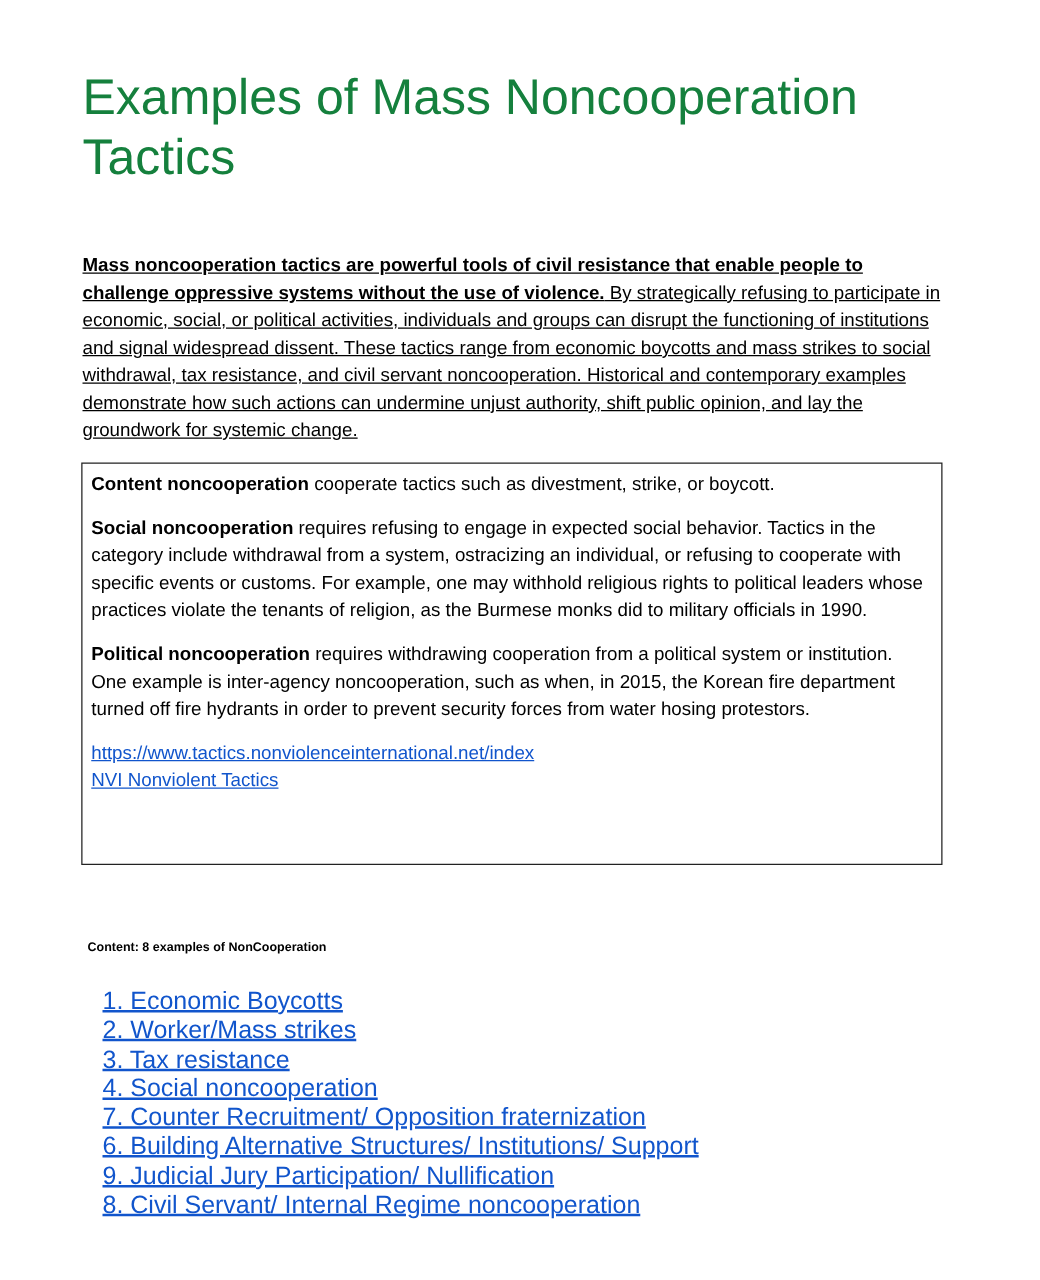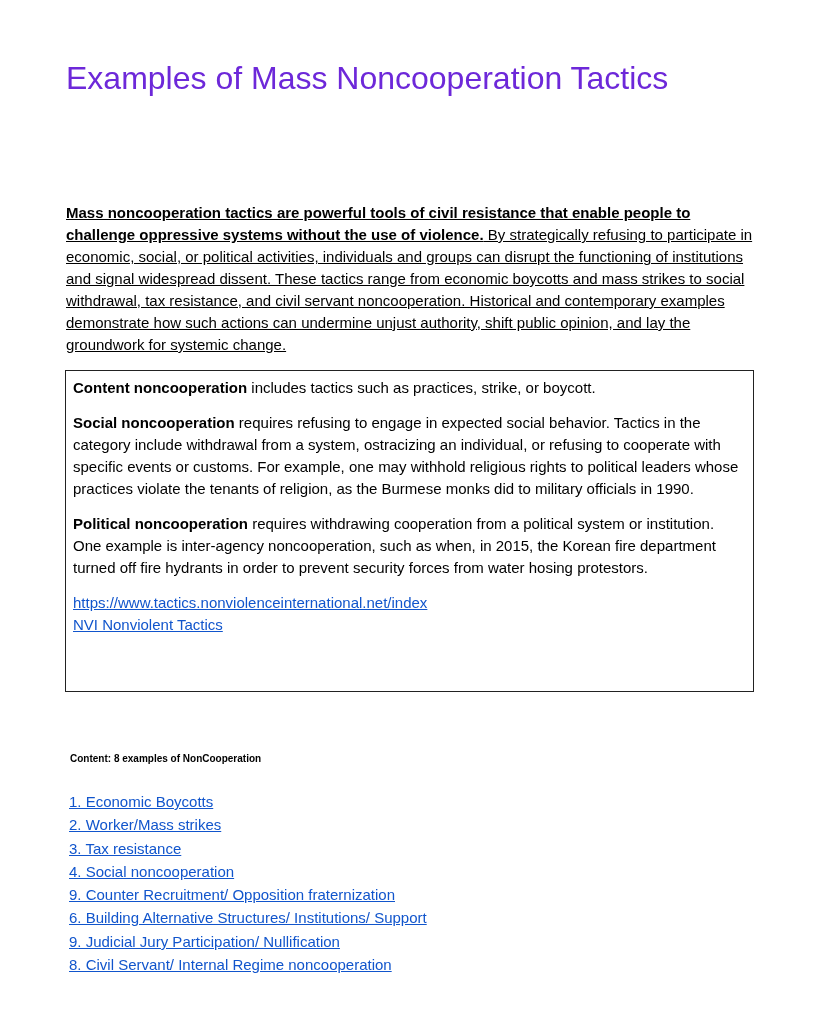--- a/index.html
+++ b/index.html
@@ -3,21 +3,21 @@
   <meta charset="utf-8">
   <style>
     html, body { margin: 0; padding: 0; background: #ffffff; }
     body {
       width: 832px; height: 1024px; overflow: hidden; position: relative;
       font-family: "Liberation Sans", sans-serif; color: #000000;
     }
     .page { position: absolute; left: 66px; top: 0; width: 700px; }
     h1 {
       position: absolute; left: 0; top: 54px; margin: 0; width: 680px;
-      font-weight: 400; font-size: 32px; line-height: 48px; color: #6d28d9;
+      font-weight: 400; font-size: 40px; line-height: 48px; color: #15803d;
     }
     .intro {
       position: absolute; left: 0; top: 202px; width: 690px; margin: 0;
       font-size: 15px; line-height: 22px; text-decoration: underline;
     }
     .intro b { font-weight: 700; }
     .box {
       position: absolute; left: -1px; top: 370px; width: 666px; height: 302px;
       border: 1.5px solid #222; padding: 6px 14px 12px 7px;
       font-size: 15px; line-height: 22px;
@@ -25,48 +25,48 @@
     .box p { margin: 0 0 13px 0; }
     .box b { font-weight: 700; }
     a { color: #1155cc; text-decoration: underline; text-align: center; }
     .links { line-height: 22px; }
     .links a { display: block; width: max-content; }
     .contents-title {
       position: absolute; left: 0; top: 744px; margin: 4px;
       font-size: 10px; font-weight: 700; line-height: 22px;
     }
     .toc {
-      position: absolute; left: 3px; top: 790px; margin: 0; padding: 0; list-style: none;
-      font-size: 15px; line-height: 23.3px;
+      position: absolute; left: 16px; top: 790px; margin: 0; padding: 0; list-style: none;
+      font-size: 20px; line-height: 23.3px;
     }
     .toc li { margin: 0; padding: 0; }
   </style>
 </head>
 <body>
 
 <div class="page">
   <h1>Examples of Mass Noncooperation Tactics</h1>
 
   <p class="intro"><b>Mass noncooperation tactics are powerful tools of civil resistance that enable people to challenge oppressive systems without the use of violence.</b><span> By strategically refusing to participate in economic, social, or political activities, individuals and groups can disrupt the functioning of institutions and signal widespread dissent. These tactics range from economic boycotts and mass strikes to social withdrawal, tax resistance, and civil servant noncooperation. Historical and contemporary examples demonstrate how such actions can undermine unjust authority, shift public opinion, and lay the groundwork for systemic change.</span></p>
 
   <div class="box">
-    <p><b>Content noncooperation</b><span> includes tactics such as practices, strike, or boycott.</span></p>
+    <p><b>Content noncooperation</b><span> cooperate tactics such as divestment, strike, or boycott.</span></p>
     <p><b>Social noncooperation</b><span> requires refusing to engage in expected social behavior. Tactics in the category include withdrawal from a system, ostracizing an individual, or refusing to cooperate with specific events or customs. For example, one may withhold religious rights to political leaders whose practices violate the tenants of religion, as the Burmese monks did to military officials in 1990.</span></p>
     <p><b>Political noncooperation</b><span> requires withdrawing cooperation from a political system or institution. One example is inter-agency noncooperation, such as when, in 2015, the Korean fire department turned off fire hydrants in order to prevent security forces from water hosing protestors.</span></p>
     <div class="links">
       <a>https://www.tactics.nonviolenceinternational.net/index</a>
       <a>NVI Nonviolent Tactics</a>
     </div>
   </div>
 
   <p class="contents-title">Content: 8 examples of NonCooperation</p>
 
   <ul class="toc">
     <li><a>1. Economic Boycotts</a></li>
     <li><a>2. Worker/Mass strikes</a></li>
     <li><a>3. Tax resistance</a></li>
     <li><a>4. Social noncooperation</a></li>
-    <li><a>9. Counter Recruitment/ Opposition fraternization</a></li>
+    <li><a>7. Counter Recruitment/ Opposition fraternization</a></li>
     <li><a>6. Building Alternative Structures/ Institutions/ Support</a></li>
     <li><a>9. Judicial Jury Participation/ Nullification</a></li>
     <li><a>8. Civil Servant/ Internal Regime noncooperation</a></li>
   </ul>
 </div>
 
 </body></html>

